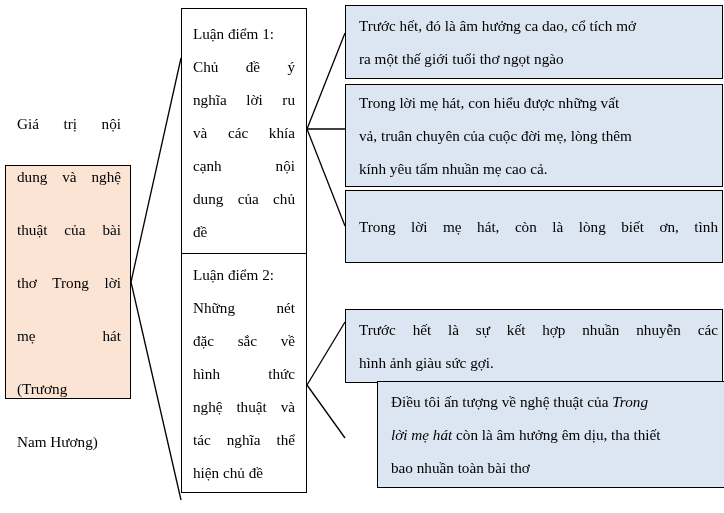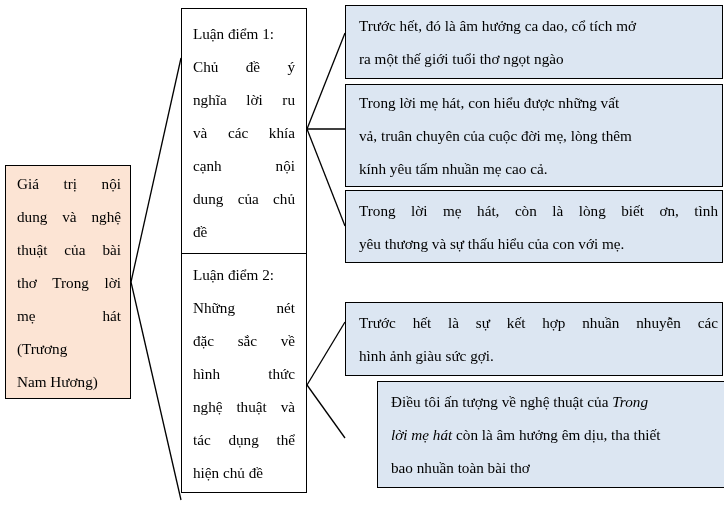--- a/index.html
+++ b/index.html
@@ -39,20 +39,21 @@
     color: #000000;
   }
   
   #node-root {
     left: 5px;
     top: 165px;
     width: 126px;
     height: 234px;
     background: #fce4d4;
     padding: 3px 9px 3px 11px;
+    gap: 20px;
   }
   #node-root .node-text {
     text-align: justify;
     text-align-last: justify;
     -moz-text-align-last: justify;
   }
   
   .node-claim {
     background: #ffffff;
     padding: 4px 11px 4px 11px;
@@ -97,21 +98,21 @@
     -moz-text-align-last: left;
   }
   .node-evidence .node-text.just {
     text-align: justify;
     text-align-last: justify;
     -moz-text-align-last: justify;
   }
   #node-ev-1 { top: 5px;   height: 74px; }
   #node-ev-2 { top: 84px;  height: 103px; }
   #node-ev-3 { top: 190px; height: 73px; }
-  #node-ev-4 { top: 302px; height: 74px; }
+  #node-ev-4 { top: 309px; height: 74px; }
   #node-ev-5 { top: 381px; height: 107px; margin-left: 32px; }
 
   .italic-title { font-style: italic; }
 </style>
 </head>
 <body>
 
 <div id="diagram-root">
 
   <svg id="connector-layer" viewBox="0 0 724 513" width="724" height="513" xmlns="http://www.w3.org/2000/svg">
@@ -147,38 +148,37 @@
     <p class="node-text">dung của chủ</p>
     <p class="node-text tail">đề</p>
   </div>
 
   <div class="node node-claim" id="node-claim-2">
     <p class="node-text lead">Luận điểm 2:</p>
     <p class="node-text">Những nét</p>
     <p class="node-text">đặc sắc về</p>
     <p class="node-text">hình thức</p>
     <p class="node-text">nghệ thuật và</p>
-    <p class="node-text">tác dụng thể</p>
+    <p class="node-text">tác nghĩa thể</p>
     <p class="node-text tail">hiện chủ đề</p>
   </div>
 
   <div class="node node-evidence" id="node-ev-1">
     <p class="node-text">Trước hết, đó là âm hưởng ca dao, cổ tích mở</p>
     <p class="node-text">ra một thế giới tuổi thơ ngọt ngào</p>
   </div>
 
   <div class="node node-evidence" id="node-ev-2">
     <p class="node-text">Trong lời mẹ hát, con hiểu được những vất</p>
     <p class="node-text">vả, truân chuyên của cuộc đời mẹ, lòng thêm</p>
     <p class="node-text">kính yêu tấm nhuần mẹ cao cả.</p>
   </div>
 
   <div class="node node-evidence" id="node-ev-3">
     <p class="node-text just">Trong lời mẹ hát, còn là lòng biết ơn, tình</p>
-    <p class="node-text">yêu thương và sự thấu hiểu của con với mẹ.</p>
   </div>
 
   <div class="node node-evidence" id="node-ev-4">
     <p class="node-text just">Trước hết là sự kết hợp nhuần nhuyễn các</p>
     <p class="node-text">hình ảnh giàu sức gợi.</p>
   </div>
 
   <div class="node node-evidence" id="node-ev-5">
     <p class="node-text"><span>Điều tôi ấn tượng về nghệ thuật của </span><span class="italic-title">Trong</span></p>
     <p class="node-text"><span class="italic-title">lời mẹ hát</span><span> còn là âm hưởng êm dịu, tha thiết</span></p>

